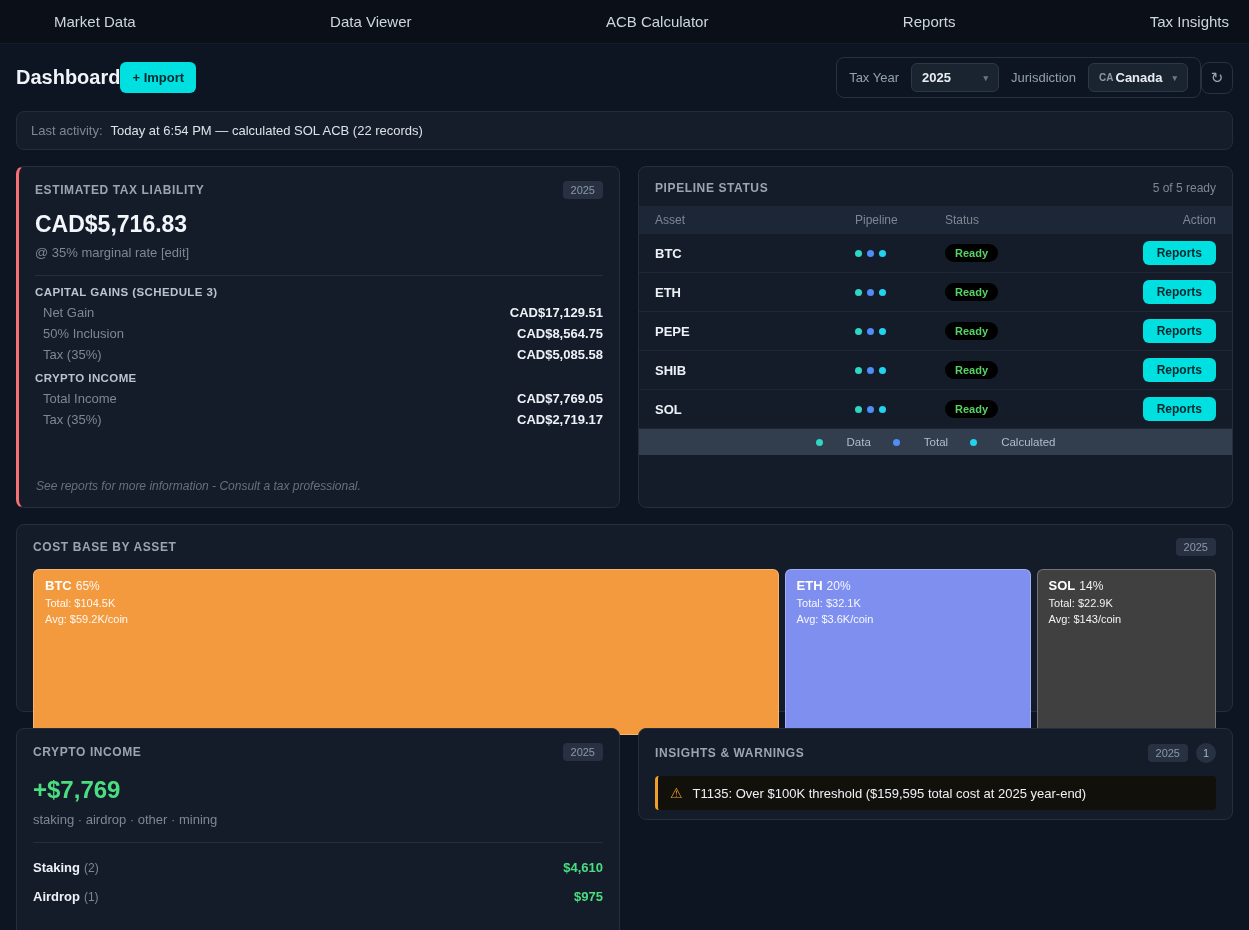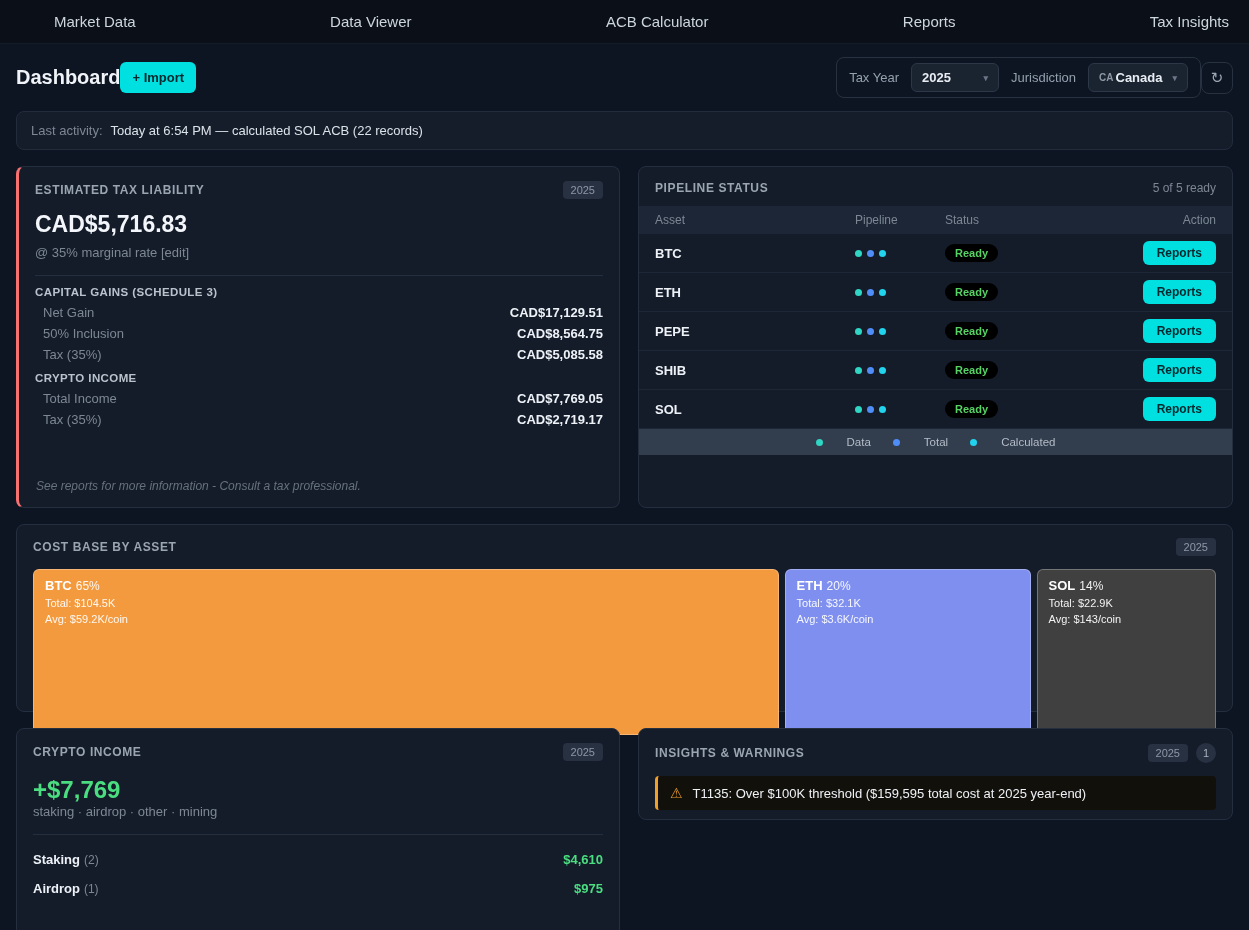--- a/index.html
+++ b/index.html
@@ -113,21 +113,21 @@
     border-radius:6px; padding:8px 11px; color:#fff; flex-basis:0; min-width:0;
     border:1px solid rgba(255,255,255,.28); overflow:hidden;
   }
   .tm-title { font-size:13px; margin-bottom:3px; }
   .tm-title b { font-weight:700; }
   .tm-pct { font-size:12px; opacity:.92; margin-left:4px; }
   .tm-detail { font-size:11px; line-height:1.45; opacity:.93; }
   
   .income-card { padding:14px 16px; height:230px; }
   .income-total { color:#4ade80; font-size:24px; font-weight:700; margin-top:15px; }
-  .income-sub { color:#7d8794; font-size:13px; margin-top:0; }
+  .income-sub { color:#7d8794; font-size:13px; margin-top:8px; }
   .income-row { display:flex; justify-content:space-between; align-items:center; padding:7px 0; font-size:13px; }
   .income-row .lab { font-weight:700; color:#eef2f7; }
   .income-row .cnt { color:#7d8794; font-size:12px; font-weight:400; margin-left:4px; }
   .income-row .val { color:#4ade80; font-weight:700; }
   .insights-card { padding:14px 16px; height:92px; align-self:start; }
   .head-badges { display:flex; gap:8px; align-items:center; }
   .count-badge {
     width:20px; height:20px; border-radius:50%; background:#273142; color:#aab4c0;
     font-size:11px; display:flex; align-items:center; justify-content:center;
   }

